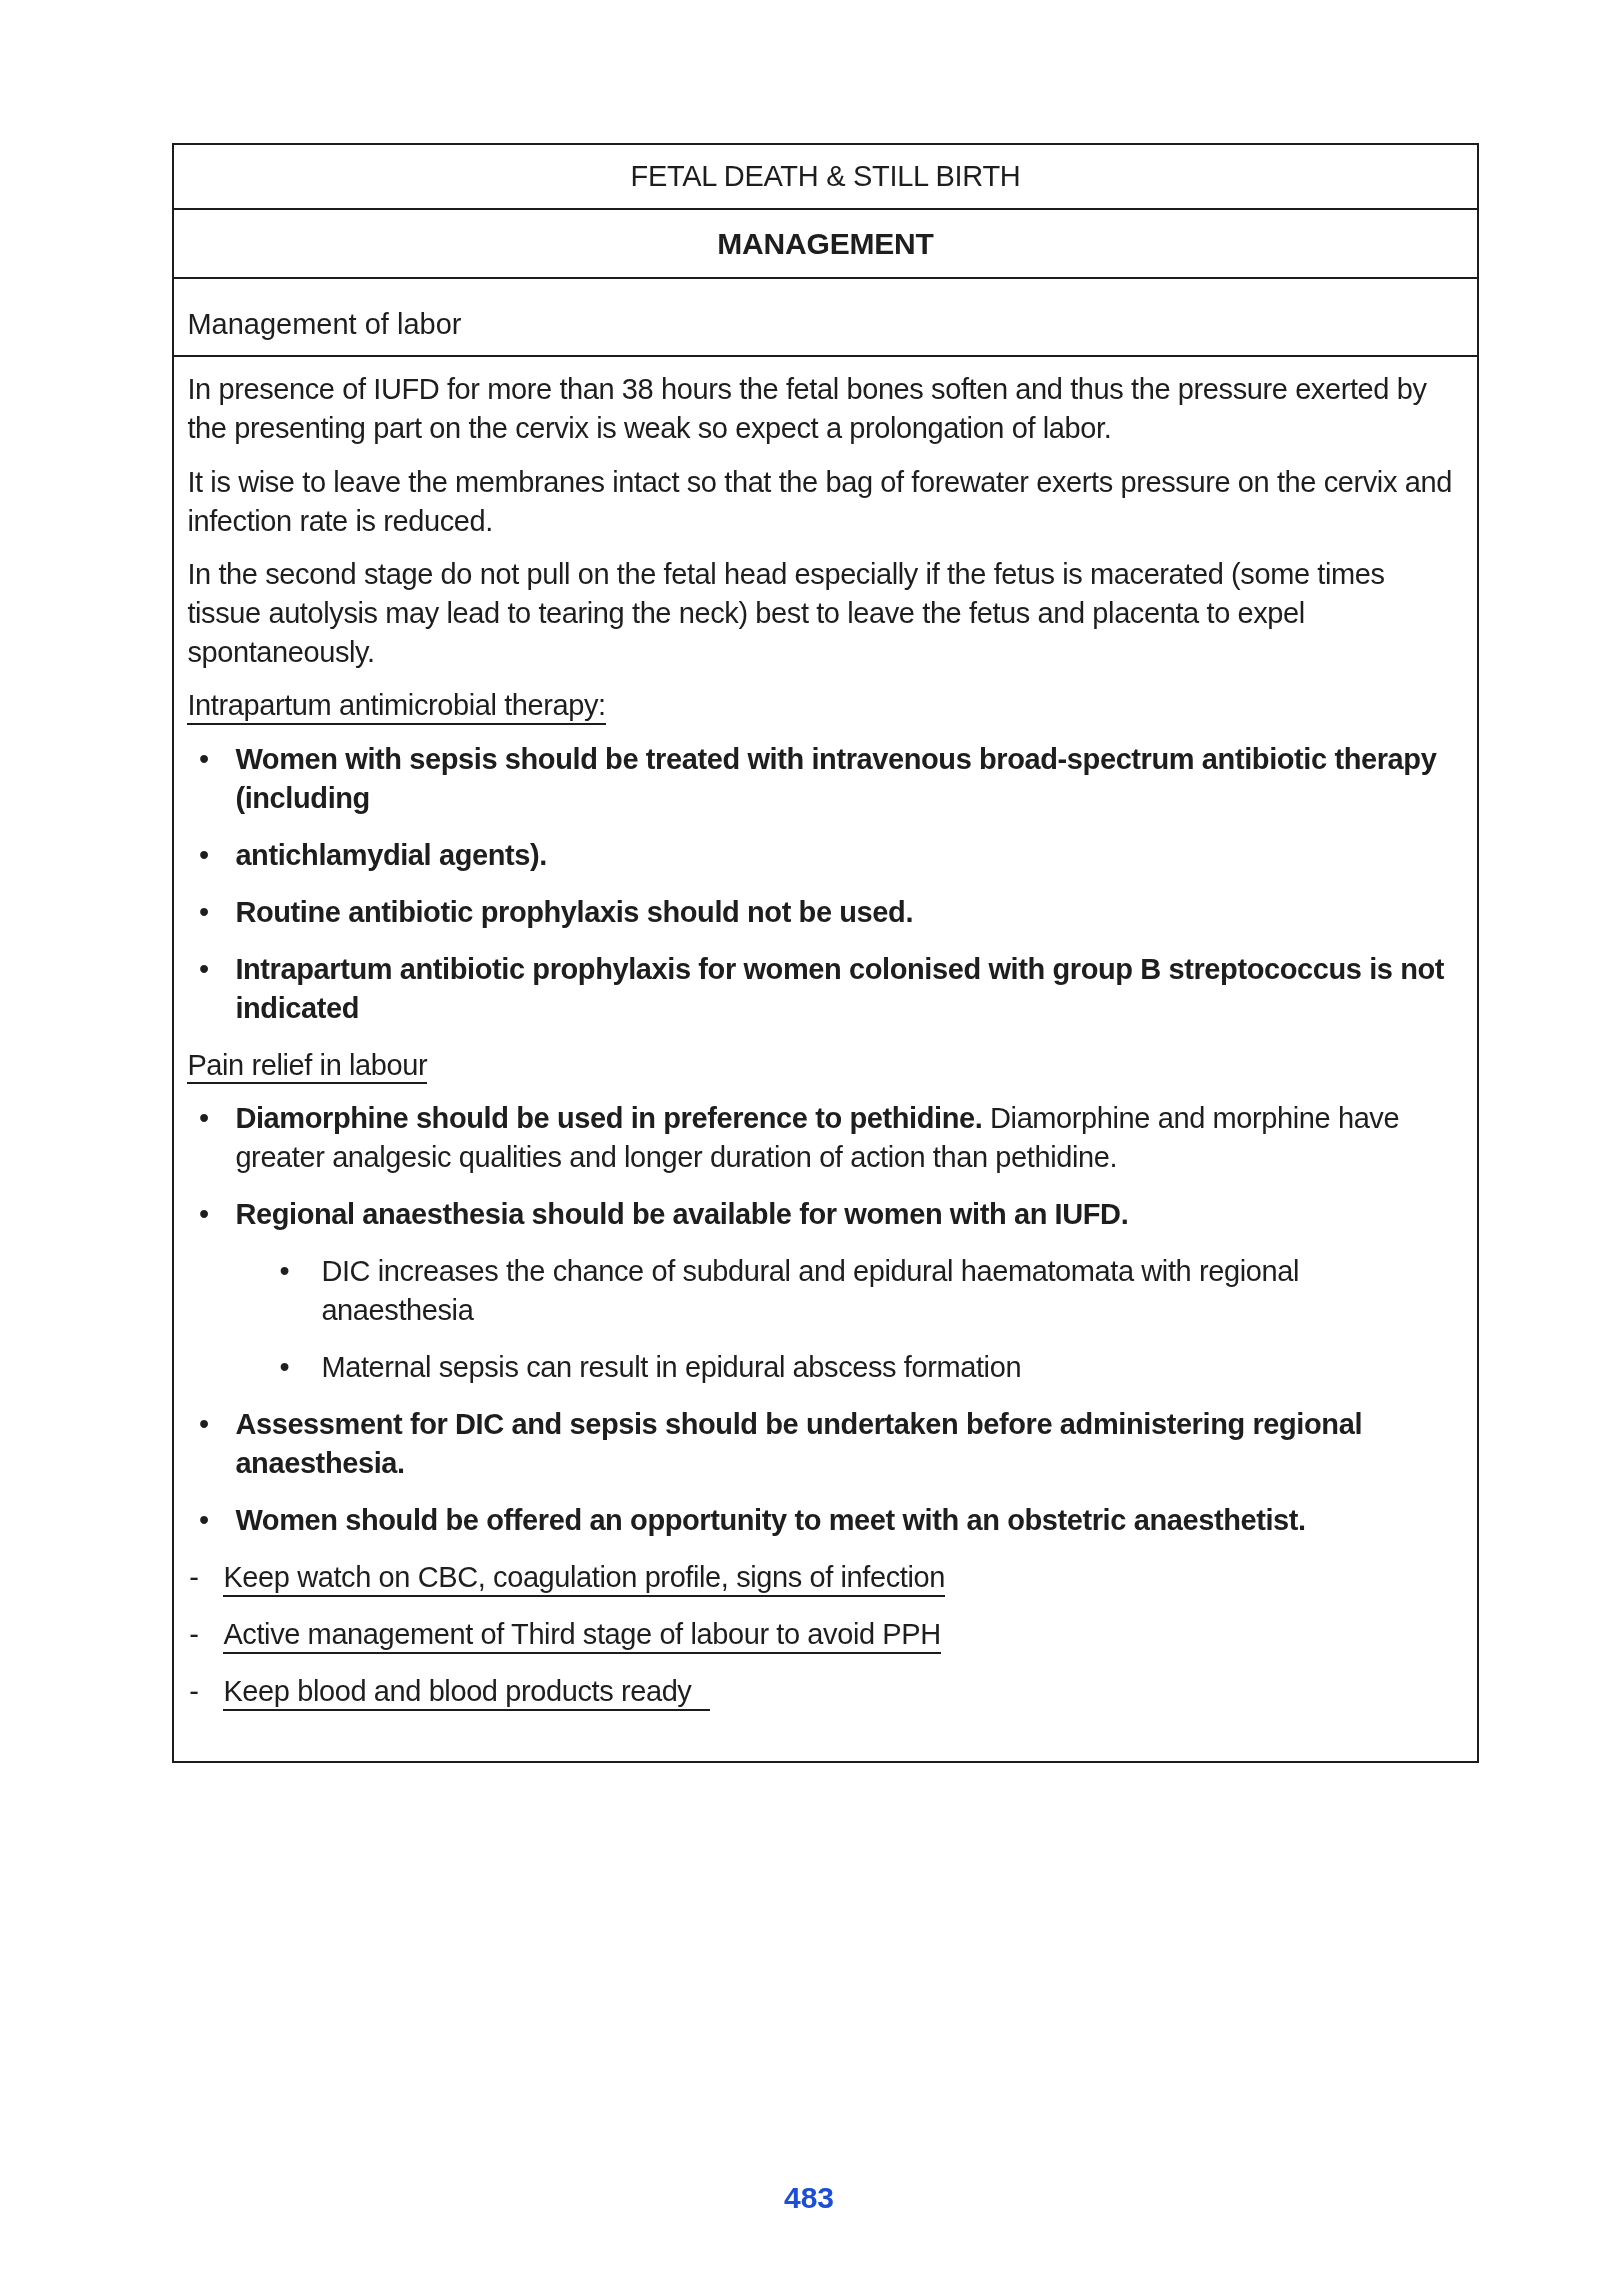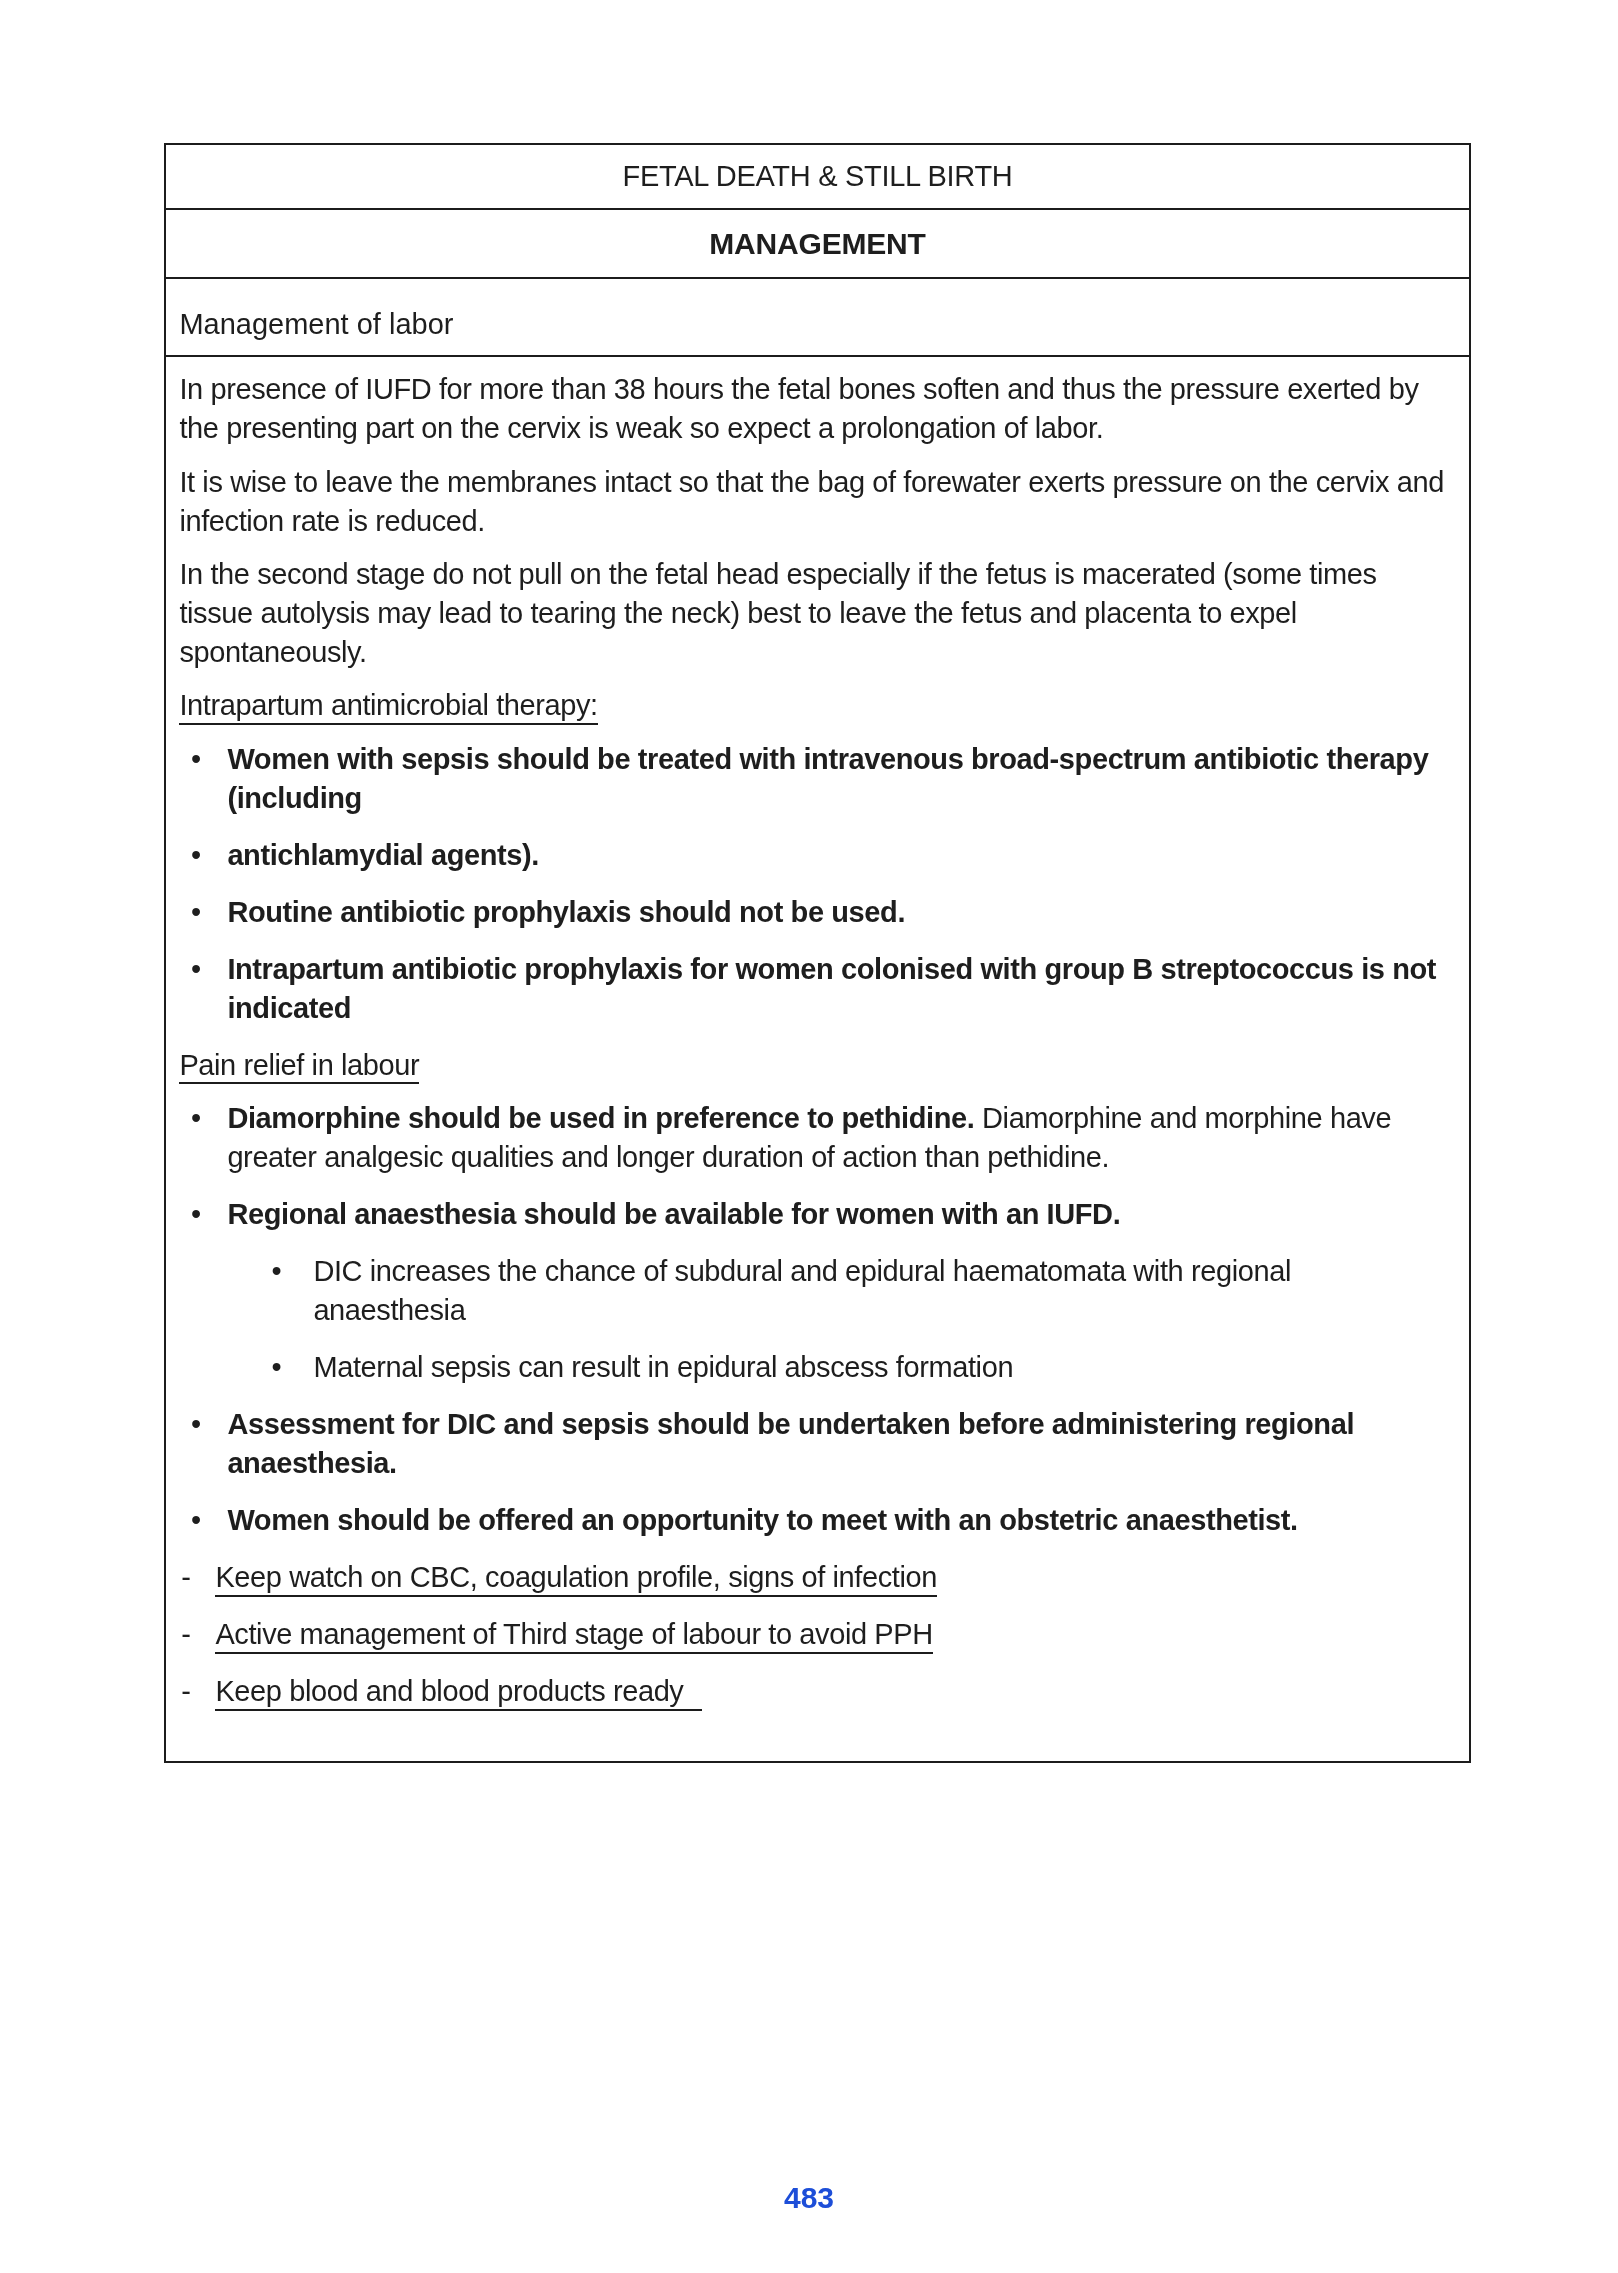--- a/index.html
+++ b/index.html
@@ -5,21 +5,21 @@
   html,body{margin:0;padding:0;background:#ffffff;}
   .page{
     position:relative;
     width:1618px;height:2273px;
     background:#ffffff;
     font-family:"Liberation Sans","DejaVu Sans",sans-serif;
     color:#1e1e1e;
     overflow:hidden;
   }
   .doc-table{
-    position:absolute;left:164px;top:143px;
+    position:absolute;left:172px;top:143px;
     width:1307px;height:1620px;
     border:2.9px solid #1c1c1c;
     box-sizing:border-box;
     background:#ffffff;
   }
   .row{
     box-sizing:border-box;
     border-bottom:2.9px solid #1c1c1c;
     display:flex;align-items:center;
   }

